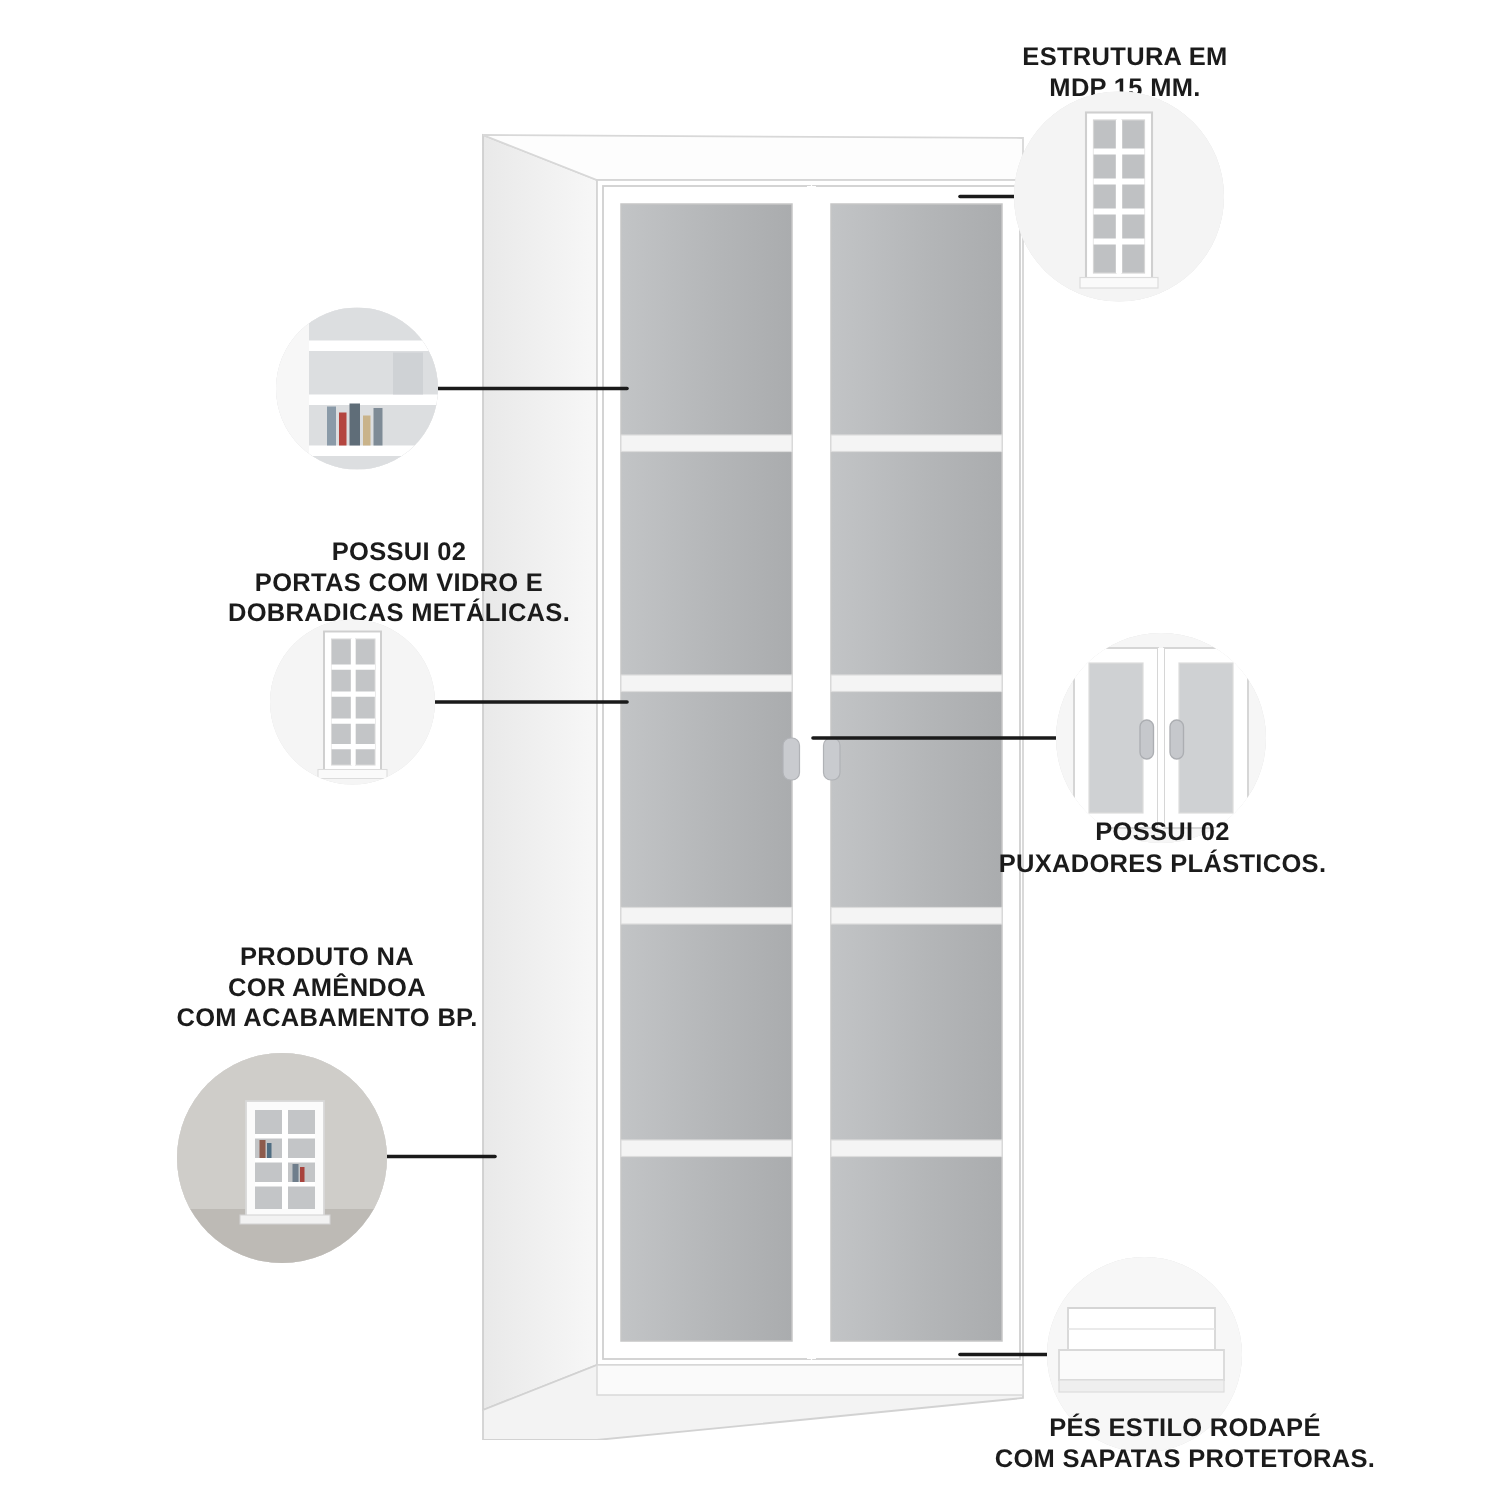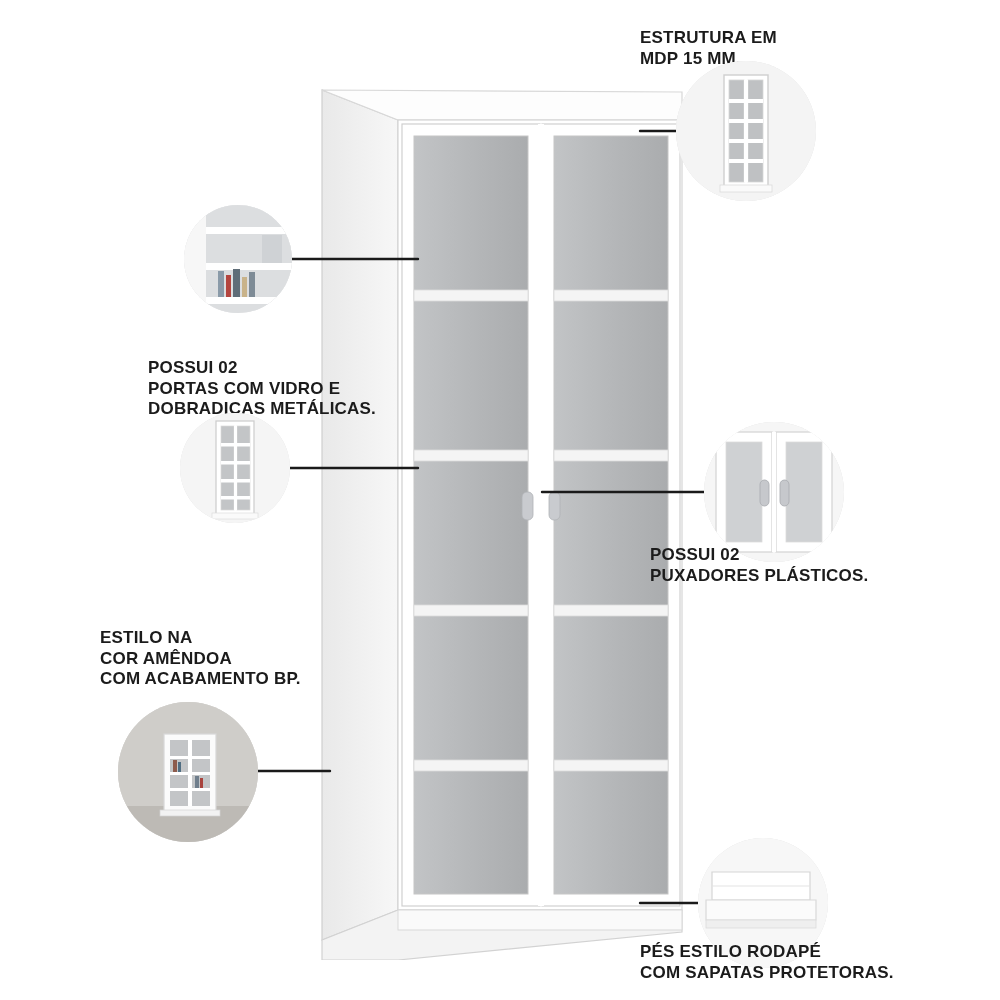--- a/index.html
+++ b/index.html
@@ -14,21 +14,21 @@
     font-family: "Liberation Sans", sans-serif;
     overflow: hidden;
   }
   .stage {
     position: absolute;
     inset: 0;
   }
   
   .callout-text {
     position: absolute;
-    text-align: left;
+    text-align: center;
     font-weight: bold;
     color: #1b1b1b;
     line-height: 1.22;
     letter-spacing: 0.2px;
     font-size: 17px;
     white-space: pre-line;
   }
   
   .bubble {
     position: absolute;
@@ -185,21 +185,21 @@
           <rect x="41" y="48" width="29" height="3.5"></rect>
           <rect x="41" y="66" width="29" height="3.5"></rect>
           <rect x="41" y="83" width="29" height="3.5"></rect>
           <rect x="54" y="13" width="3" height="84"></rect>
         </g>
         <rect x="32" y="100" width="46" height="6" fill="#fafafa" stroke="#dcdcdc" stroke-width="0.7"></rect>
       </svg>
     </div>
   </div>
 
-  <div class="callout-text" style="left:100px; top:628px; width:236px;">ESTILO NA
+  <div class="callout-text" style="left:100px; top:628px; width:236px;">PRODUTO NA
 COR AMÊNDOA
 COM ACABAMENTO BP.</div>
 
   <div class="bubble" style="left:118px; top:702px; width:140px; height:140px;">
     <div class="inner">
       <svg width="140" height="140" viewBox="0 0 140 140">
         <rect x="0" y="0" width="140" height="140" fill="#d9d7d4"></rect>
         <rect x="0" y="0" width="140" height="104" fill="#cfcdc9"></rect>
         <rect x="0" y="104" width="140" height="36" fill="#bdbab5"></rect>
         <rect x="46" y="32" width="52" height="78" fill="#fbfbfb" stroke="#d8d8d8" stroke-width="1.2"></rect>

